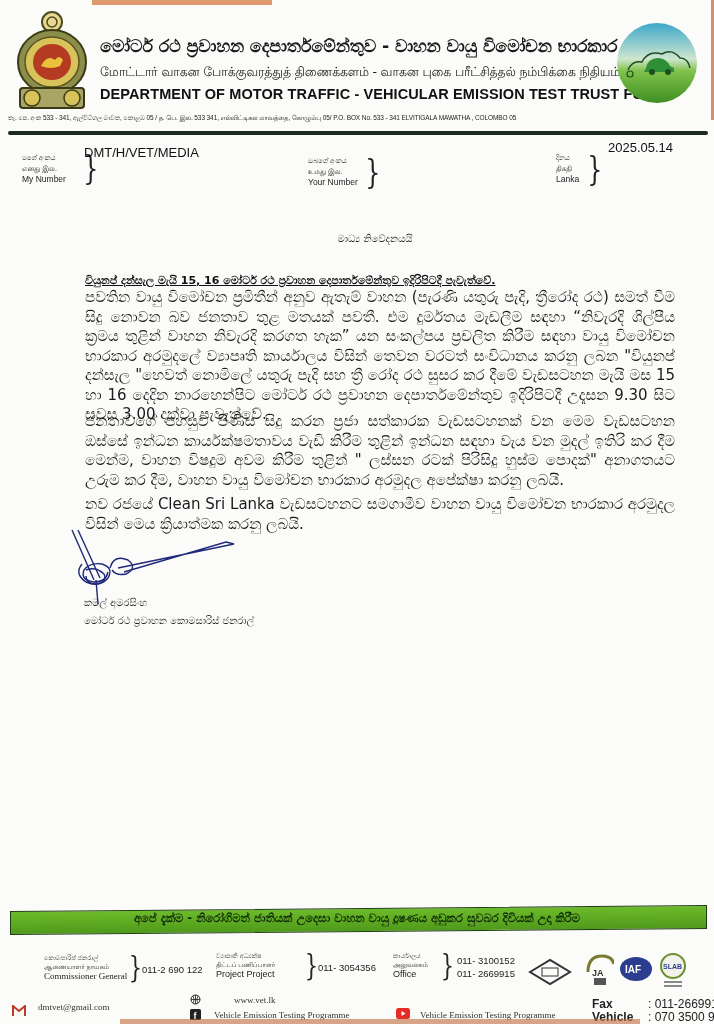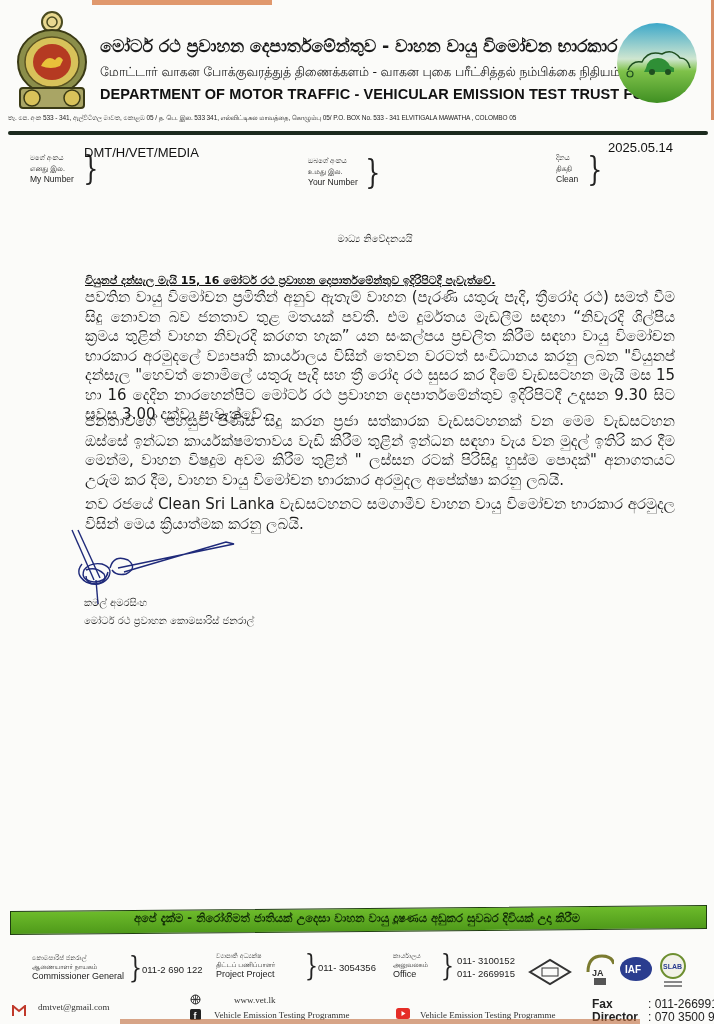--- a/index.html
+++ b/index.html
@@ -91,40 +91,40 @@
   <path d="M12 48 q4-10 14-8 q6-12 20-8 q10-6 18 4 q8 0 10 10" fill="none" stroke="#1f4f20" stroke-width="1.5"></path>
   <path d="M30 46 q2-10 12-10 q8 0 12 8 l4 2 v4 h-30z" fill="#2f8f36"></path>
   <circle cx="36" cy="50" r="3" fill="#1f4f20"></circle>
   <circle cx="52" cy="50" r="3" fill="#1f4f20"></circle>
   <circle cx="14" cy="52" r="3" fill="none" stroke="#1f4f20" stroke-width="1.2"></circle>
 </svg>
 
 <div class="addr">තැ. පෙ. අංක 533 - 341, ඇල්විටිගල මාවත, කොළඹ 05 /  த. பெ. இல. 533 341, எல்விட்டிகல மாவத்தை, கொழும்பு 05/  P.O. BOX No. 533 - 341 ELVITIGALA MAWATHA , COLOMBO 05</div>
 <div class="hr-thick"></div>
 
-<div class="ref ref-labels" style="left:30px; top:152px;">
+<div class="ref ref-labels" style="left:22px; top:152px;">
   <div>මගේ අංකය</div>
   <div>எனது இல.</div>
   <div class="en">My Number</div>
 </div>
 <div class="brace" style="left:80px; top:150px;">}</div>
 <div class="ref-val" style="left:84px; top:145px;">DMT/H/VET/MEDIA</div>
 
 <div class="ref ref-labels" style="left:308px; top:155px;">
   <div>ඔබගේ අංකය</div>
   <div>உமது இல.</div>
   <div class="en">Your Number</div>
 </div>
 <div class="brace" style="left:362px; top:154px;">}</div>
 <div class="ref-val" style="left:380px; top:150px;"></div>
 
 <div class="ref ref-labels" style="left:556px; top:152px;">
   <div>දිනය</div>
   <div>திகதி</div>
-  <div class="en">Clean</div>
+  <div class="en">Lanka</div>
 </div>
 <div class="brace" style="left:584px; top:151px;">}</div>
 <div class="ref-val" style="left:608px; top:140px;">2025.05.14</div>
 
 <div class="title">මාධ්‍ය නිවේදනයයි</div>
 <div class="subject">වියුනප් දන්සැල මැයි 15, 16 මෝටර් රථ ප්‍රවාහන දෙපාර්තමේන්තුව ඉදිරිපිටදී පැවැත්වේ.</div>
 <div class="para p1">පවතින වායු විමෝචන ප්‍රමිතීන් අනුව ඇතැම් වාහන (පැරණි යතුරු පැදි, ත්‍රීරෝද රථ) සමත් වීම සිදු නොවන බව ජනතාව තුළ මතයක් පවතී. එම දුර්මතය මැඩලීම සඳහා “නිවැරදි ශිල්පීය ක්‍රමය තුළින් වාහන නිවැරදි කරගත හැක” යන සංකල්පය ප්‍රචලිත කිරීම සඳහා වායු විමෝචන භාරකාර අරමුදලේ ව්‍යාපෘති කාර්යාලය විසින් තෙවන වරටත් සංවිධානය කරනු ලබන "වියුනප් දන්සැල "හෙවත් නොමිලේ යතුරු පැදි සහ ත්‍රී රෝද රථ සුසර කර දීමේ වැඩසටහන මැයි මස 15 හා 16 දෙදින නාරහෙන්පිට මෝටර් රථ ප්‍රවාහන දෙපාර්තමේන්තුව ඉදිරිපිටදී උදෑසන 9.30 සිට සවස 3.00 දක්වා පැවැත්වේ.</div>
 <div class="para p2">ජනතාවගේ පහසුව පිණිස සිදු කරන ප්‍රජා සත්කාරක වැඩසටහනක් වන මෙම වැඩසටහන  ඔස්සේ  ඉන්ධන කාර්යක්ෂමතාවය වැඩි කිරීම තුළින් ඉන්ධන සඳහා වැය වන මුදල් ඉතිරි කර දීම මෙන්ම, වාහන විෂදුම අවම කිරීම තුළින් " ලස්සන රටක් පිරිසිදු හුස්ම පොදක්"  අනාගතයට උරුම කර දීම, වාහන වායු විමෝචන භාරකාර අරමුදල අපේක්ෂා කරනු ලබයි.</div>
 <div class="para p3">නව රජයේ Clean Sri Lanka වැඩසටහනට සමගාමීව වාහන වායු විමෝචන භාරකාර අරමුදල  විසින් මෙය ක්‍රියාත්මක කරනු ලබයි.</div>
 
@@ -138,21 +138,21 @@
     <path d="M52 40 L168 16 L160 14 L58 44"></path>
     <path d="M30 52 L32 76"></path>
   </g>
 </svg>
 <div class="signer-name">කමල් අමරසිංහ</div>
 <div class="signer-title">මෝටර් රථ ප්‍රවාහන කොමසාරිස් ජනරාල්</div>
 
 <div class="banner"></div>
 <div class="banner-text">අපේ දැක්ම - නිරෝගිමත් ජාතියක් උදෙසා වාහන වායු දූෂණය අඩුකර සුවබර දිවියක් උදා කිරීම</div>
 
-<div class="f-block f-labels" style="left:32px; top:954px;">
+<div class="f-block f-labels" style="left:44px; top:954px;font-family:Liberation Serif, serif;">
   <div>කොමසාරිස් ජනරාල්</div>
   <div>ஆணையாளர் நாயகம்</div>
   <div class="en">Commissioner General</div>
 </div>
 <div class="f-brace" style="left:126px; top:952px;">}</div>
 <div class="f-phone" style="left:142px; top:964px;">011-2 690 122</div>
 
 <div class="f-block f-labels" style="left:216px; top:952px;">
   <div>ව්‍යාපෘති අධ්‍යක්ෂ</div>
   <div>திட்டப் பணிப்பாளர்</div>
@@ -211,16 +211,16 @@
 <svg class="cert" style="left:396px; top:1008px;" width="14" height="11" viewBox="0 0 14 11">
   <rect x="0" y="0" width="14" height="11" rx="2.5" fill="#e52d27"></rect>
   <path d="M5.5 3 L9.5 5.5 L5.5 8 Z" fill="#fff"></path>
 </svg>
 <div class="bottom-row" style="left:420px; top:1010px;">Vehicle Emission Testing Programme</div>
 
 <div class="fax-line" style="left:592px; top:997px;">
   <b>Fax</b><span>: 011-2669915</span>
 </div>
 <div class="fax-line" style="left:592px; top:1010px;">
-  <b>Director</b><span>: 070 3500 902</span>
+  <b>Vehicle</b><span>: 070 3500 902</span>
 </div>
 
 <div class="bottom-bar"></div>
 
 </body></html>

